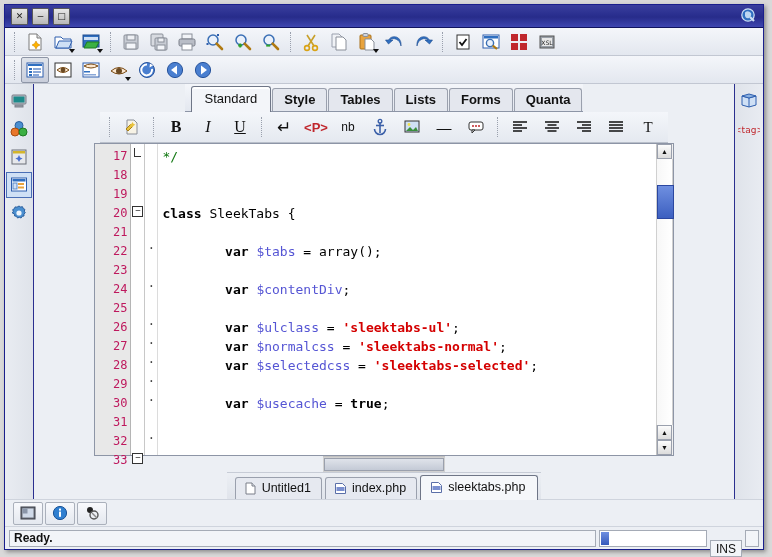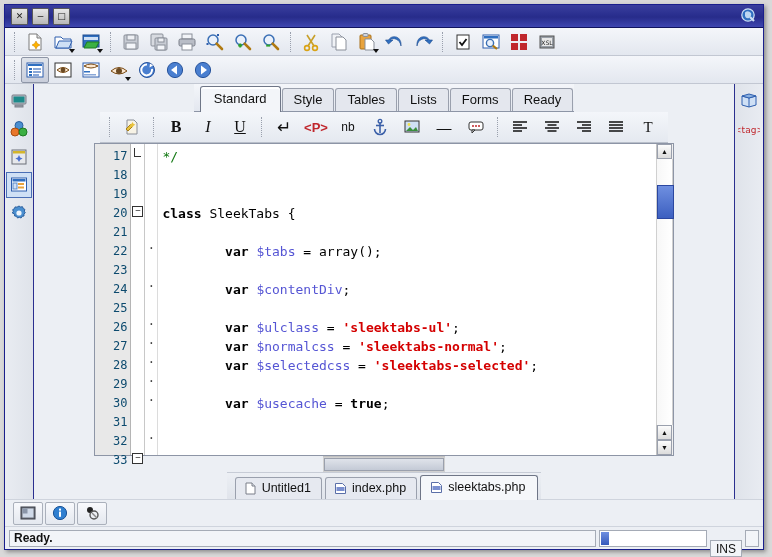--- a/index.html
+++ b/index.html
@@ -43,34 +43,34 @@
   .lbtn.sel{border:1px solid #4a6fb5;background:#cfe0f5;}
   .rightbar{width:28px;background:linear-gradient(to left,#e9ecf2,#dfe3ea);
     border-left:1px solid #2a2f8f;padding-top:4px;display:flex;flex-direction:column;align-items:center;}
 
   .center{flex:1;display:flex;flex-direction:column;min-width:0;background:#eceff4;align-items:center;}
 
   
   .tabstrip{display:flex;align-items:flex-end;height:27px;padding-left:6px;
     background:linear-gradient(to bottom,#f4f6fa,#e3e7ef);border-bottom:1px solid #8d95a6;}
   .tab{padding:3px 11px 4px 11px;font-size:13px;color:#111;background:#e4e7ee;
-    border:1px solid #9aa0ad;border-bottom:none;border-radius:3px 3px 0 0;margin-right:1px;cursor:pointer;}
+    border:1px solid #9aa0ad;border-bottom:none;border-radius:3px 3px 0 0;margin-right:1px;cursor:pointer;font-weight:bold;}
   .tab.active{background:#f3f5f9;font-weight:normal;border-color:#6f7687;
     padding:4px 13px 6px 13px;position:relative;top:1px;box-shadow:inset 0 2px 0 #fff;}
 
   
   .fmtbar{display:flex;align-items:center;height:30px;padding:0 4px;
     background:linear-gradient(to bottom,#f4f6fa,#e5e9f0);border-bottom:1px solid #b9bfca;}
   .fbtn{min-width:24px;height:24px;padding:0 3px;display:flex;align-items:center;justify-content:center;
     border:1px solid transparent;border-radius:2px;cursor:pointer;font-size:15px;color:#111;}
 
   
   .editorwrap{flex:1;display:flex;background:#fff;border:1px solid #8d95a6;margin:0;min-height:0;}
   .gutter{width:36px;background:#e8e8e8;border-right:1px solid #b5b5b5;
-    font-family:"DejaVu Sans Mono",monospace;font-size:12px;color:#0c4a6e;
+    font-family:"DejaVu Sans Mono",monospace;font-size:12px;color:#be185d;
     text-align:right;padding:3px 3px 0 0;box-sizing:border-box;line-height:19px;user-select:none;}
   .foldbar{width:13px;background:#fff;border-right:1px solid #c8c8c8;
     font-family:"DejaVu Sans Mono",monospace;font-size:11px;line-height:19px;
     text-align:center;color:#333;position:relative;}
   .foldbox{display:inline-block;width:9px;height:9px;border:1px solid #333;
     background:#fff;line-height:7px;font-size:9px;text-align:center;vertical-align:middle;}
   .iconbar{width:12px;background:#fff;border-right:1px solid #dcdcdc;line-height:19px;
     font-family:"DejaVu Sans Mono",monospace;font-size:12px;color:#444;text-align:center;}
   .codearea{flex:1;overflow:hidden;padding:3px 0 0 4px;
     font-family:"DejaVu Sans Mono",monospace;font-size:13px;line-height:19px;
@@ -413,21 +413,21 @@
     </div>
 
     <div class="center">
 
       <div class="tabstrip">
         <div class="tab active"><span>Standard</span></div>
         <div class="tab"><span>Style</span></div>
         <div class="tab"><span>Tables</span></div>
         <div class="tab"><span>Lists</span></div>
         <div class="tab"><span>Forms</span></div>
-        <div class="tab"><span>Ready</span></div>
+        <div class="tab"><span>Quanta</span></div>
       </div>
 
       <div class="fmtbar">
         <div class="tbsep"></div>
 
         <div class="fbtn" title="Quick start">
           <svg width="18" height="18" viewBox="0 0 18 18">
             <path d="M4 2h7l3 3v11H4z" fill="#f7f3e6" stroke="#8a8f99"></path>
             <path d="M3 11 l5-5 2 2 -5 5z" fill="#e8c23d" stroke="#a9801a"></path>
             <path d="M9.5 4 l1 1.8 1.8 1 -1.8 1 -1 1.8 -1-1.8 -1.8-1 1.8-1z" fill="#e8c23d"></path>

